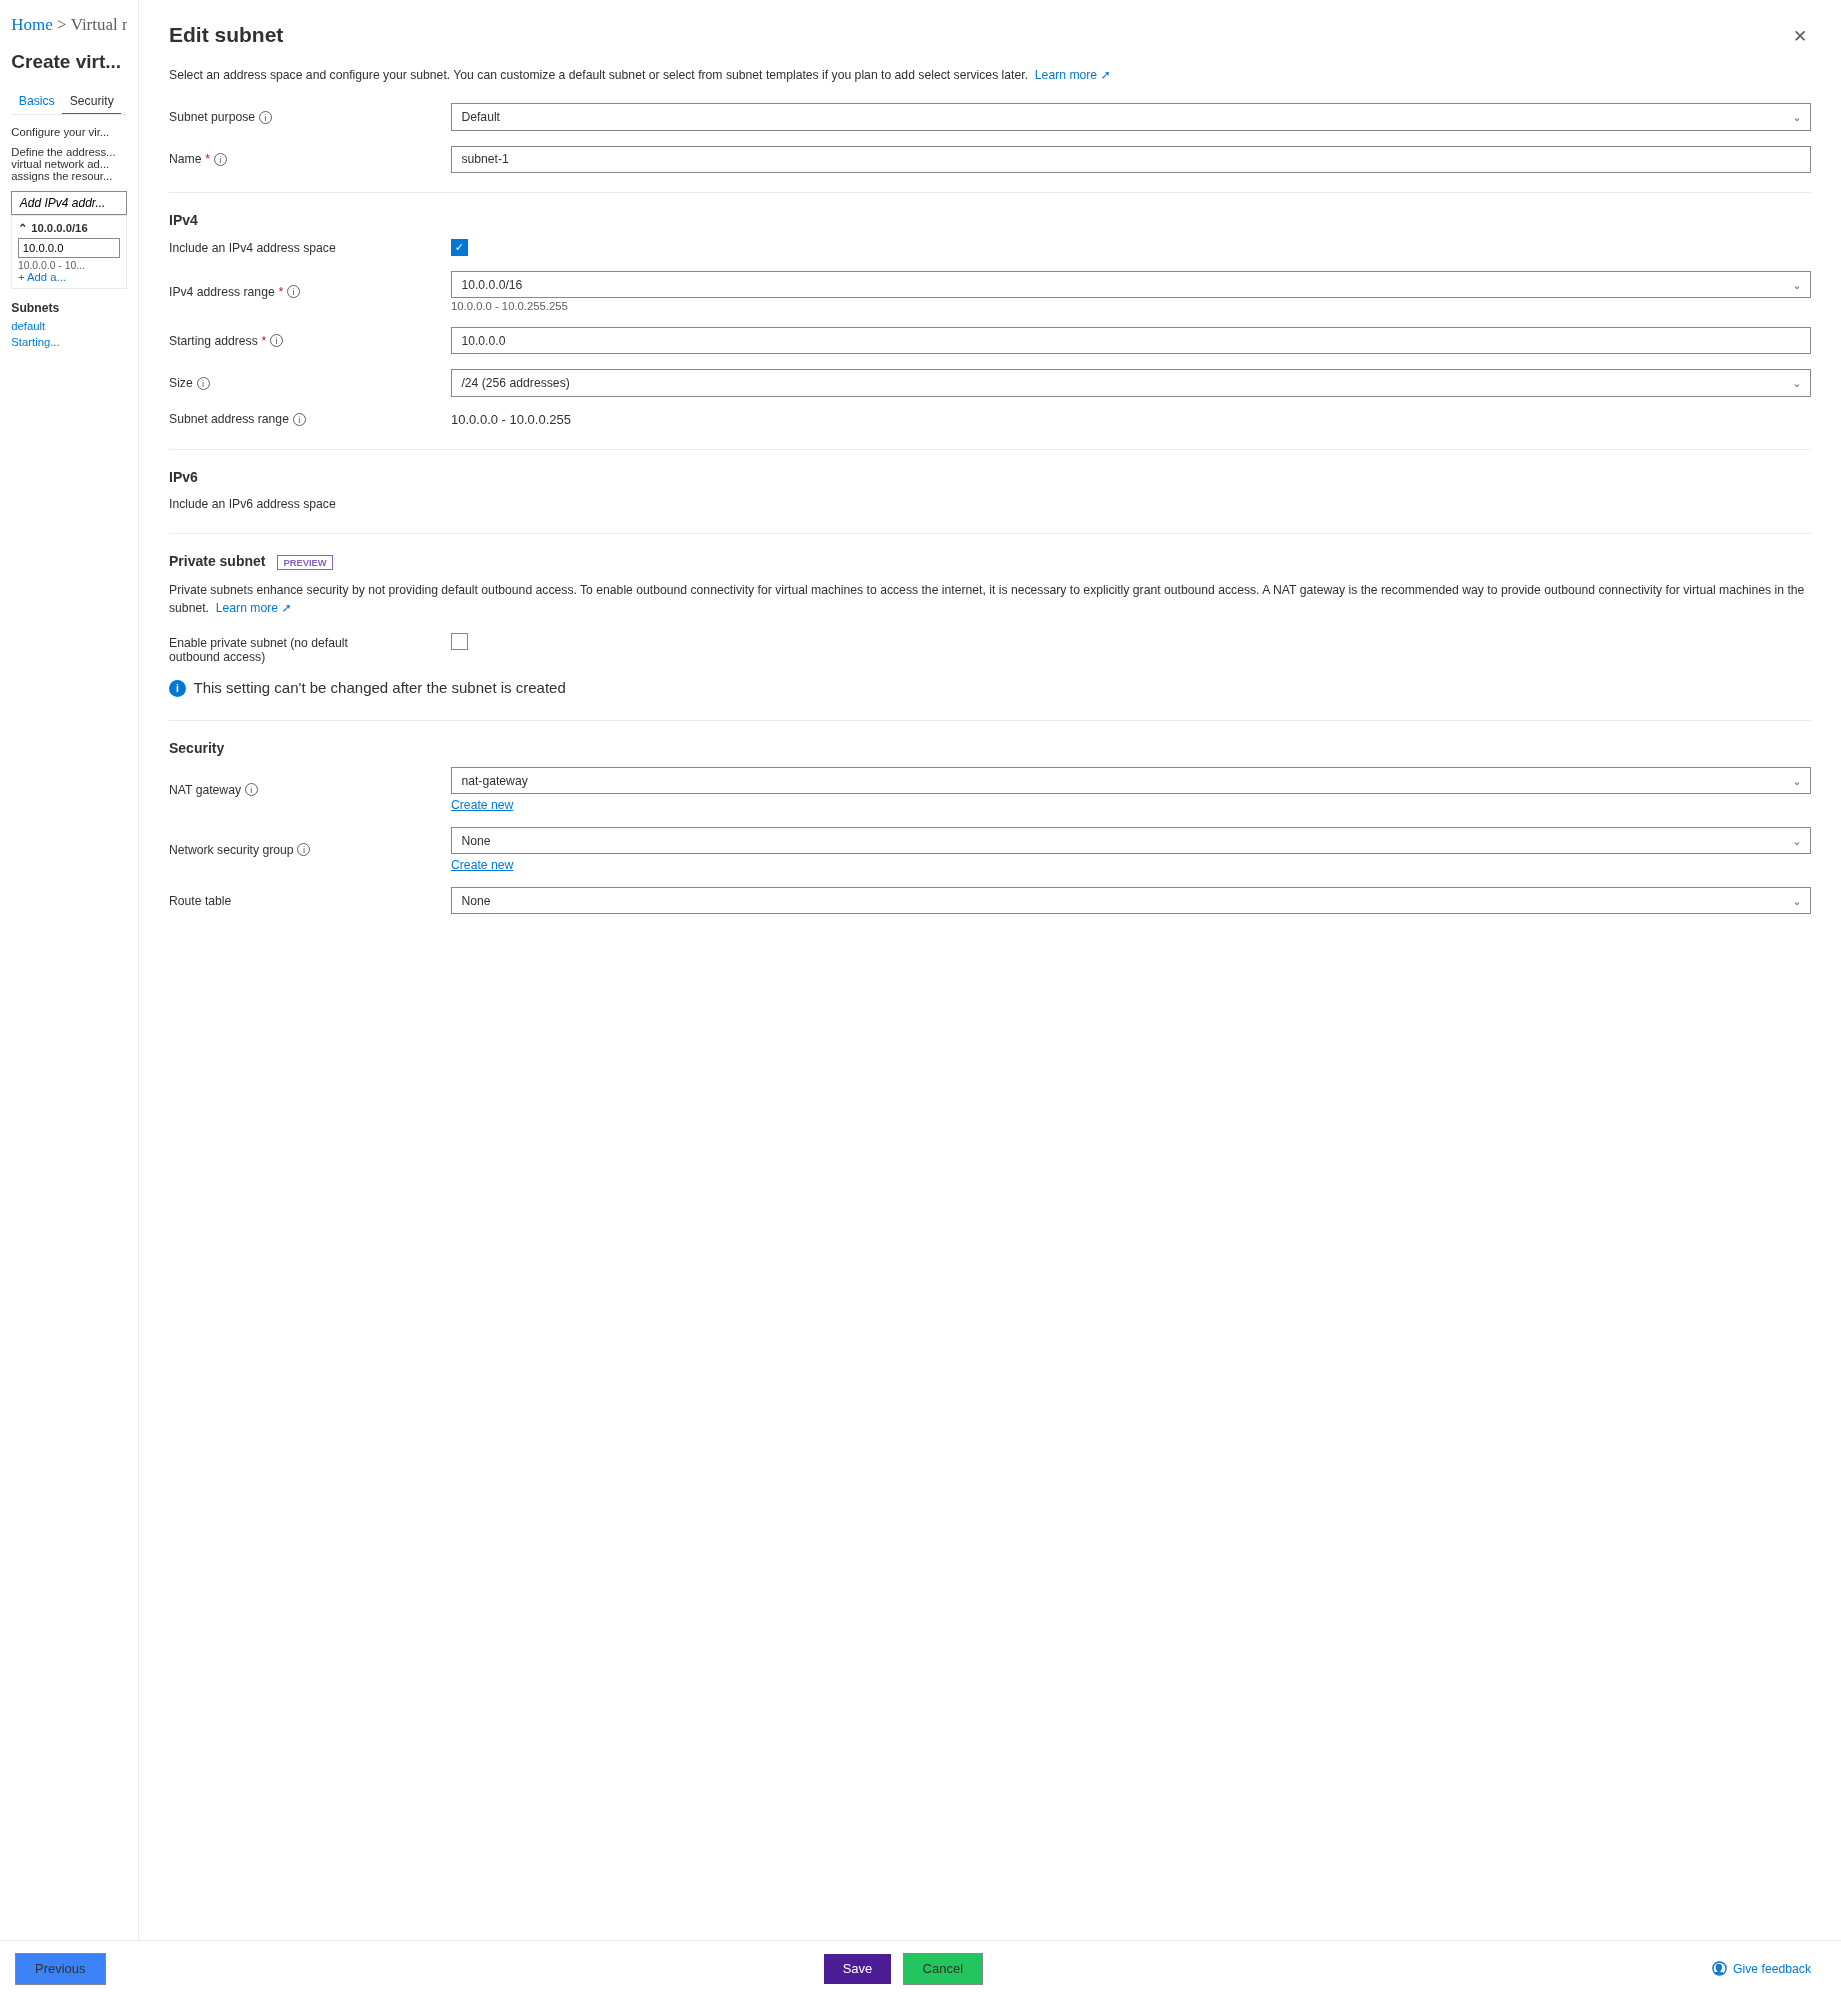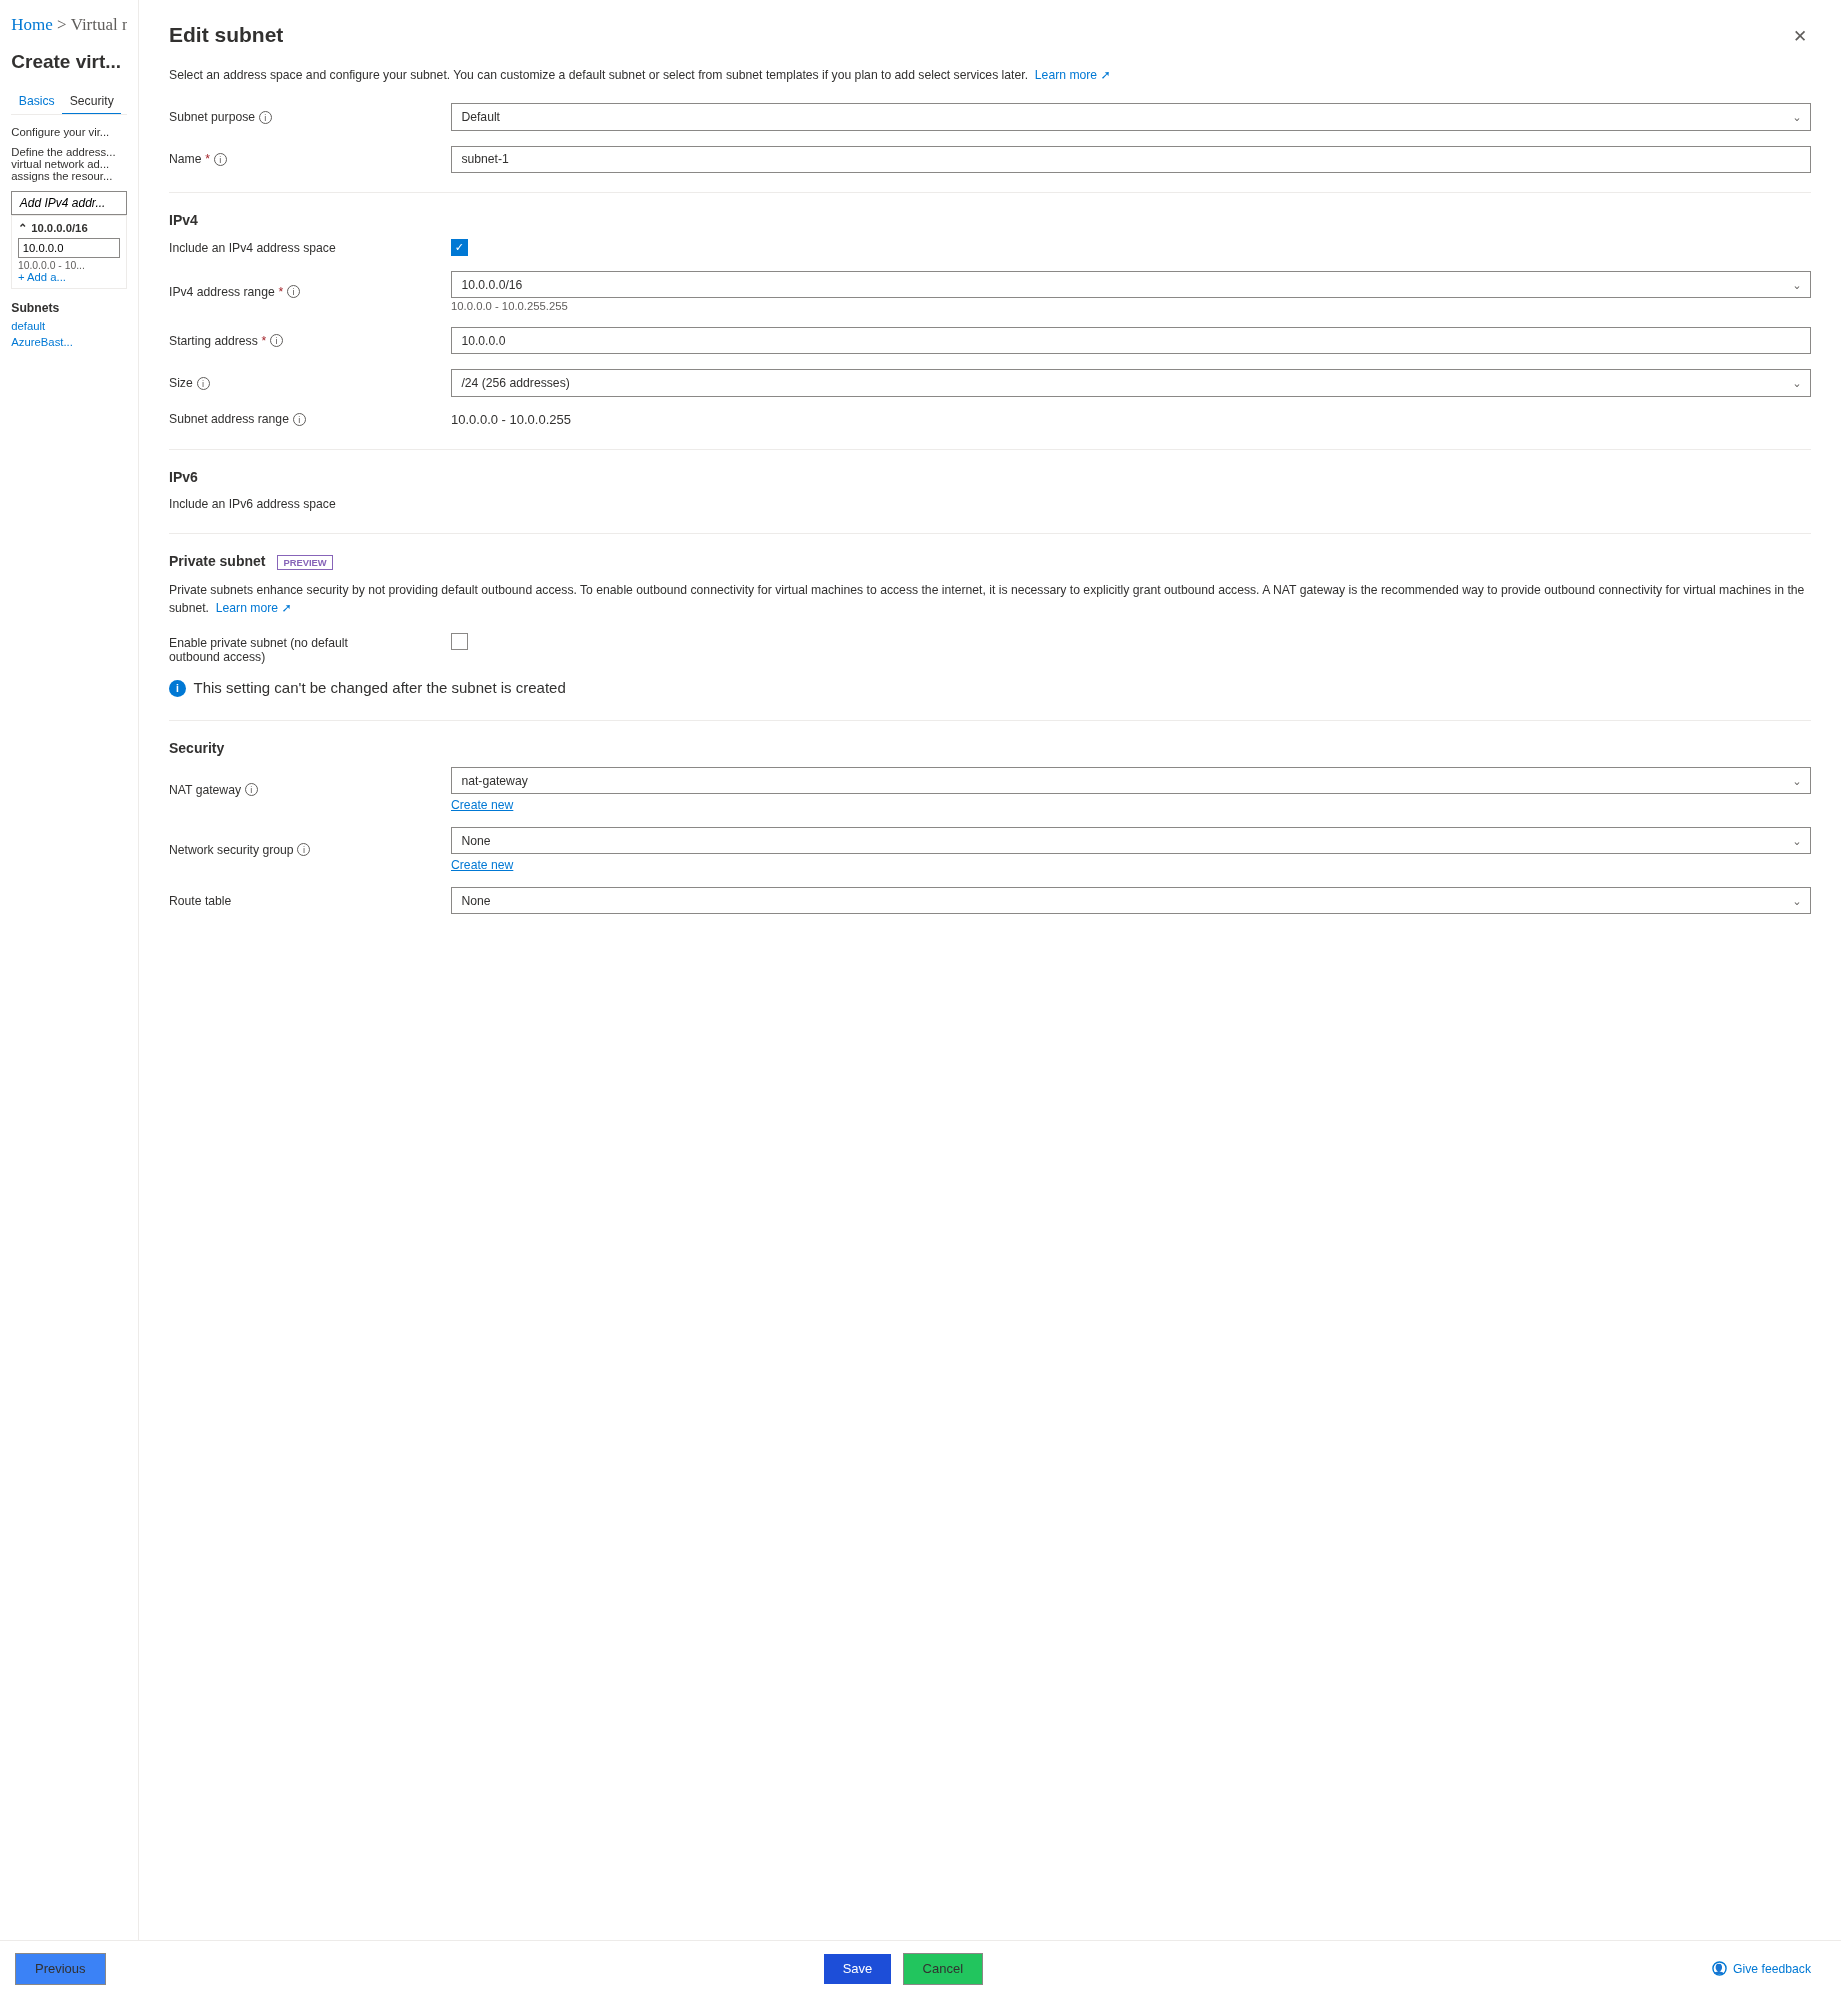--- a/index.html
+++ b/index.html
@@ -293,21 +293,21 @@
     .ipv6-disabled-text {
       font-size: 12.2px;
       color: #a19f9d;
     }
     .divider {
       border: none;
       border-top: 0.9px solid #edebe9;
       margin: 19px 0;
     }
     .btn-primary {
-      background: #1d4ed8;
+      background: #4c1d95;
       color: #fff;
       border: none;
       padding: 7.5px 19px;
       font-size: 13px;
       cursor: pointer;
     }
     .btn-secondary {
       background: #22c55e;
       color: #323130;
       border: 0.9px solid #8a8886;
@@ -372,21 +372,21 @@
       <span>⌃</span>
       <span>10.0.0.0/16</span>
     </div>
     <input class="ip-input" type="text" value="10.0.0.0" style="">
     <div class="ip-range">10.0.0.0 - 10...</div>
     <div class="add-link">+ Add a...</div>
   </div>
   <div class="subnets-section">
     <div class="subnets-label">Subnets</div>
     <div class="subnet-item">default</div>
-    <div class="subnet-item">AzureBast...</div>
+    <div class="subnet-item">Starting...</div>
   </div>
 </div>
 
 <div class="drawer">
   <div class="drawer-header">
     <div class="drawer-title">Edit subnet</div>
     <button class="close-btn">✕</button>
   </div>
 
   <div class="intro-text">

